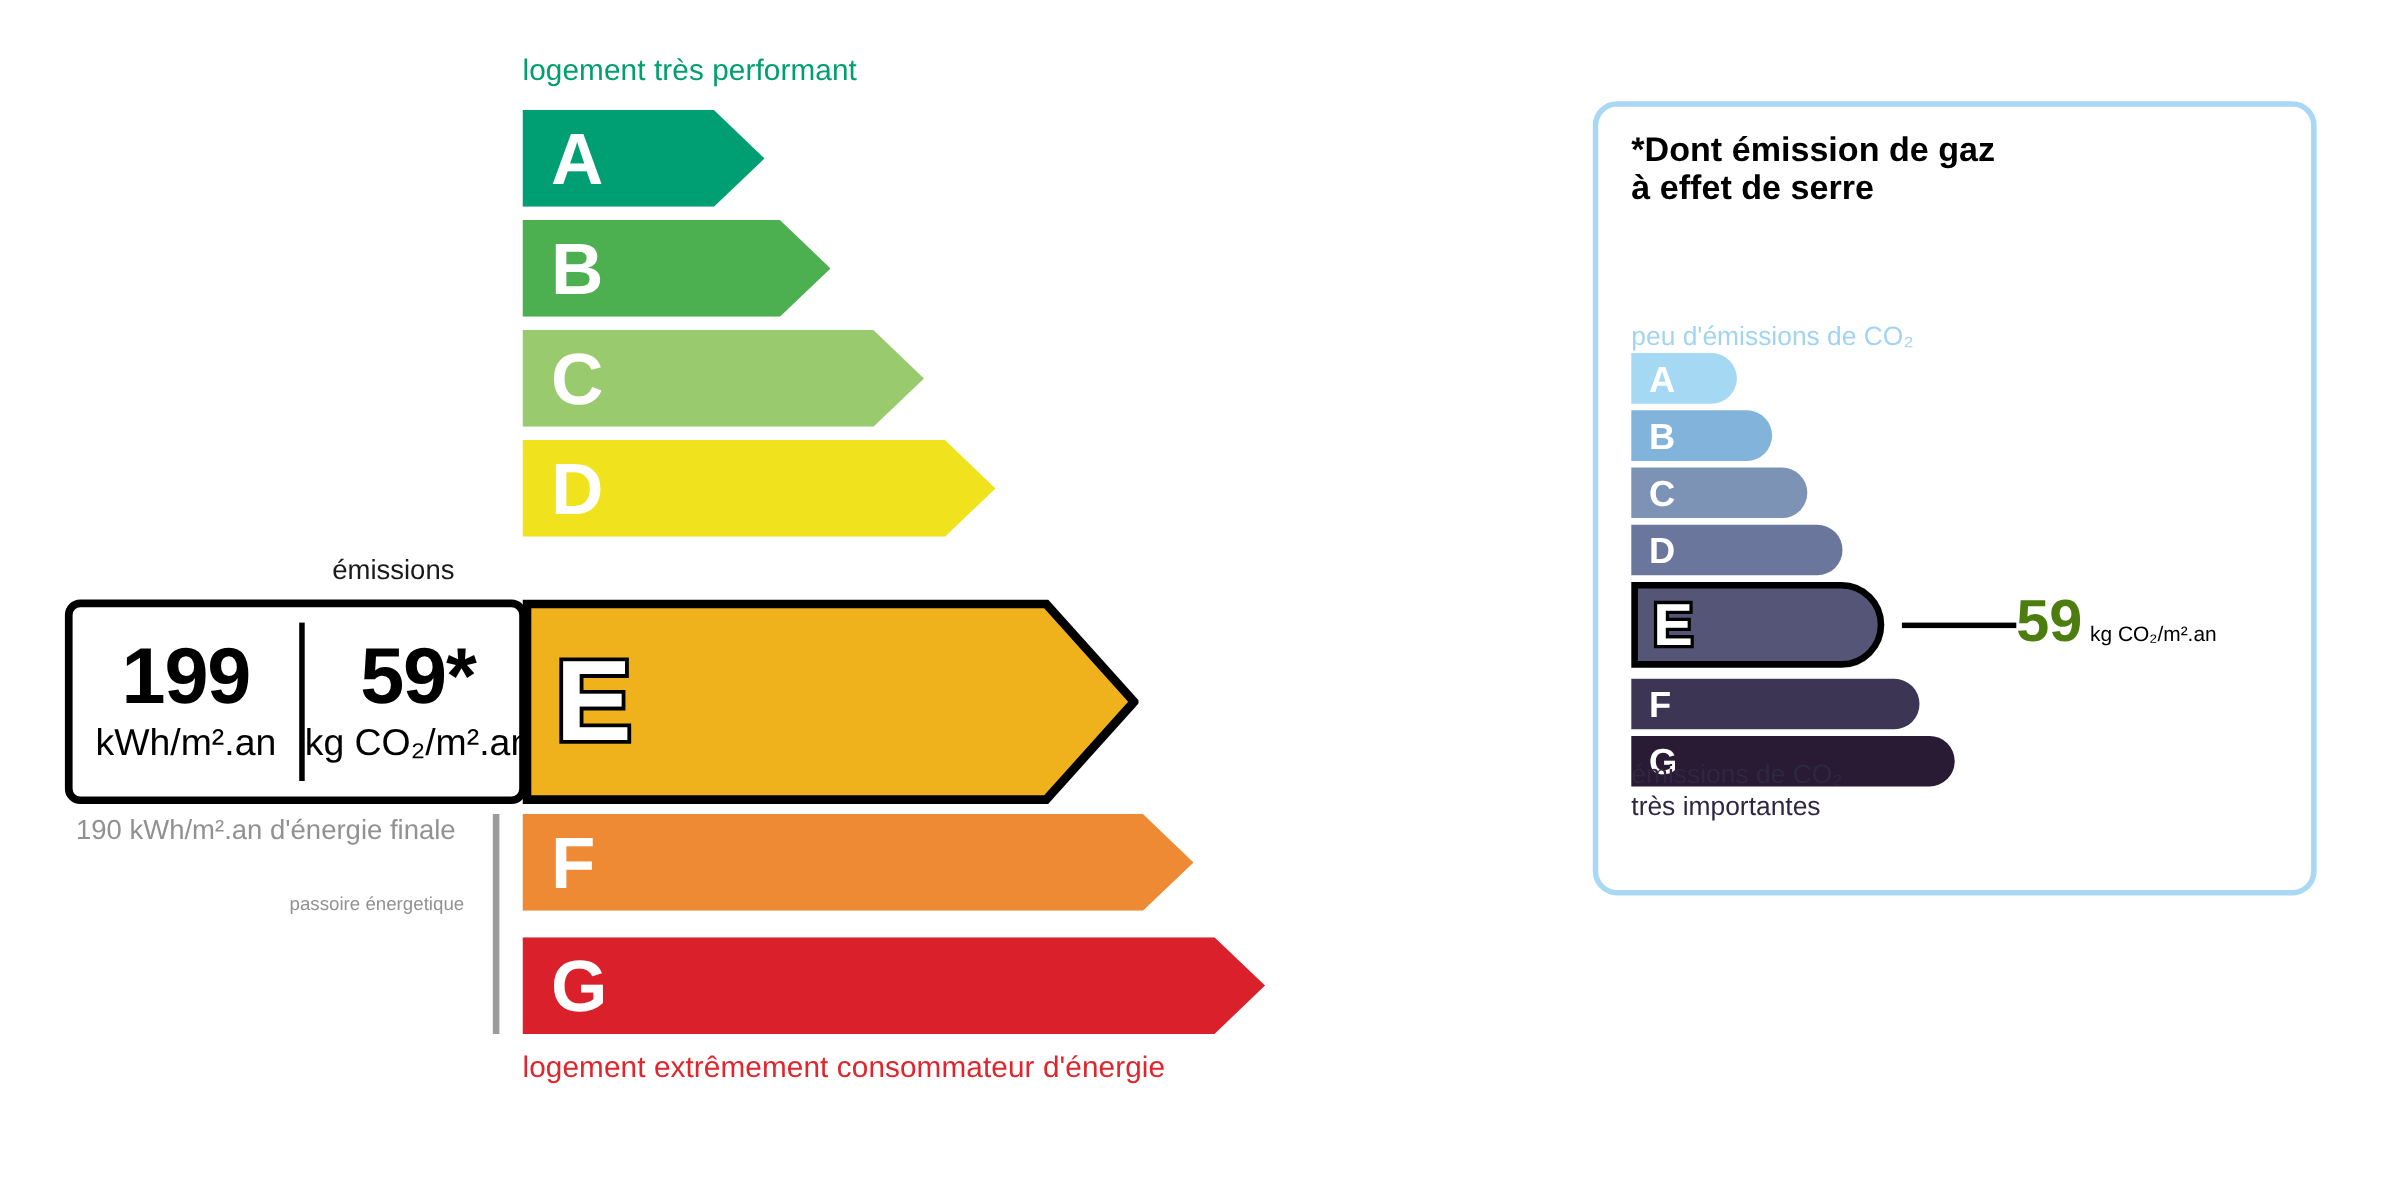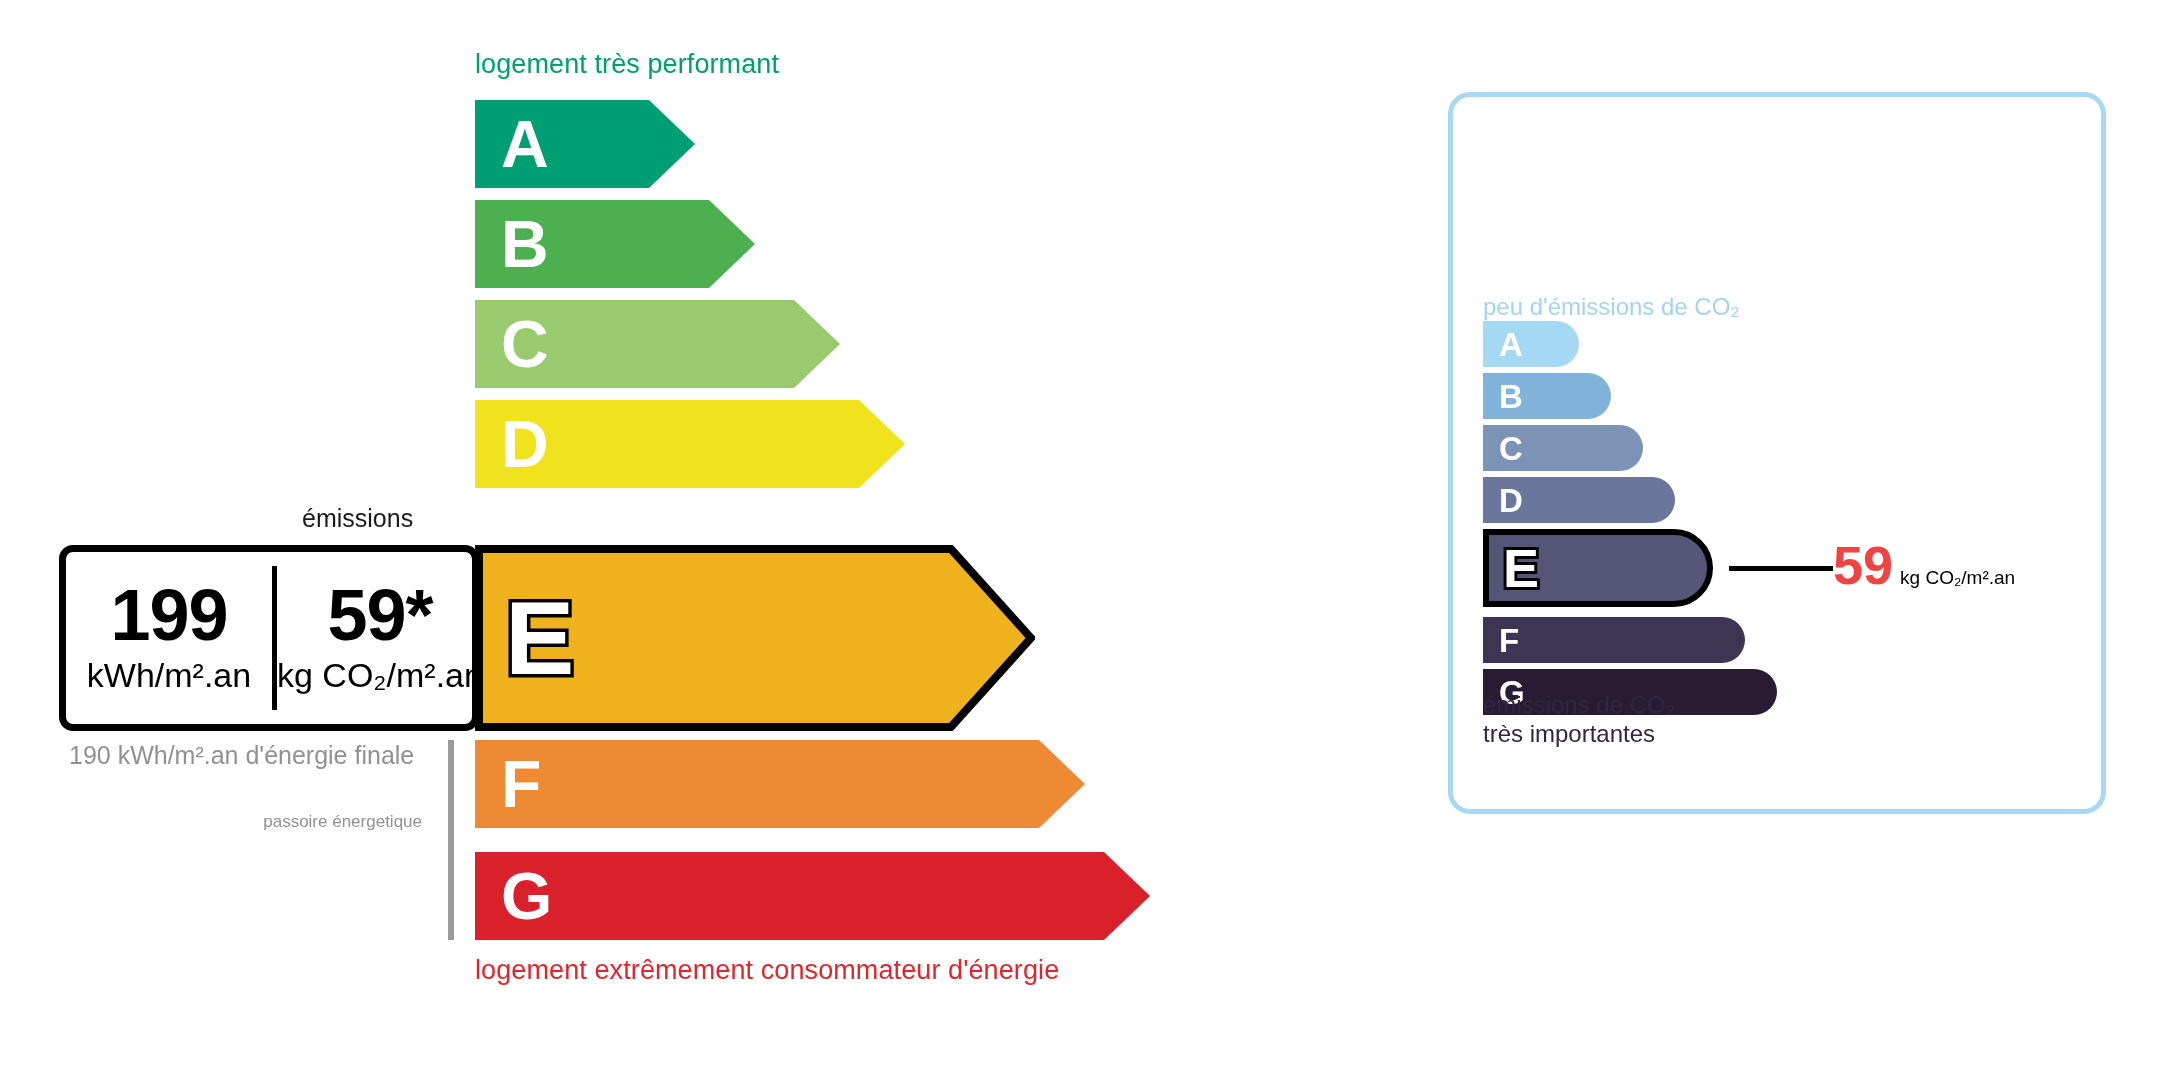--- a/index.html
+++ b/index.html
@@ -132,21 +132,21 @@
   #co2-row-E .co2-letter{
     font-size:54px;margin-left:14px;
     -webkit-text-stroke:6px #000;paint-order:stroke fill;
   }
   #co2-leader{
     position:absolute;height:5px;background:#000;
   }
   #co2-value{
     position:absolute;display:flex;align-items:baseline;white-space:nowrap;
   }
-  #co2-value .num{font-size:54px;font-weight:bold;color:#ef4444;line-height:1;}
+  #co2-value .num{font-size:54px;font-weight:bold;color:#4d7c0f;line-height:1;}
   #co2-value .unit{font-size:19px;color:#000;margin-left:7px;}
 </style>
 </head>
 <body>
 
 <div id="energy-chart">
 
   <div class="top-caption">logement très performant</div>
 
   <div id="energy-bands">
@@ -228,20 +228,22 @@
   <div class="label-finale">190 kWh/m².an
 d'énergie finale</div>
 
   <div class="label-passoire">passoire
 énergetique</div>
 
   <div class="bottom-caption">logement extrêmement consommateur d'énergie</div>
 </div>
 
 <div id="co2-panel">
+  <div id="co2-title">*Dont émission de gaz
+à effet de serre</div>
   <div id="co2-top-caption">peu d'émissions de CO₂</div>
   <div id="co2-bands">
       <div class="co2-row" id="co2-row-A" style="top: 224px; width: 96px; height: 46px;">
         <div class="co2-bar" style="background: rgb(165, 216, 243);">
           <span class="co2-letter">A</span>
         </div>
       </div>
       <div class="co2-row" id="co2-row-B" style="top: 276px; width: 128px; height: 46px;">
         <div class="co2-bar" style="background: rgb(130, 179, 218);">
           <span class="co2-letter">B</span>

